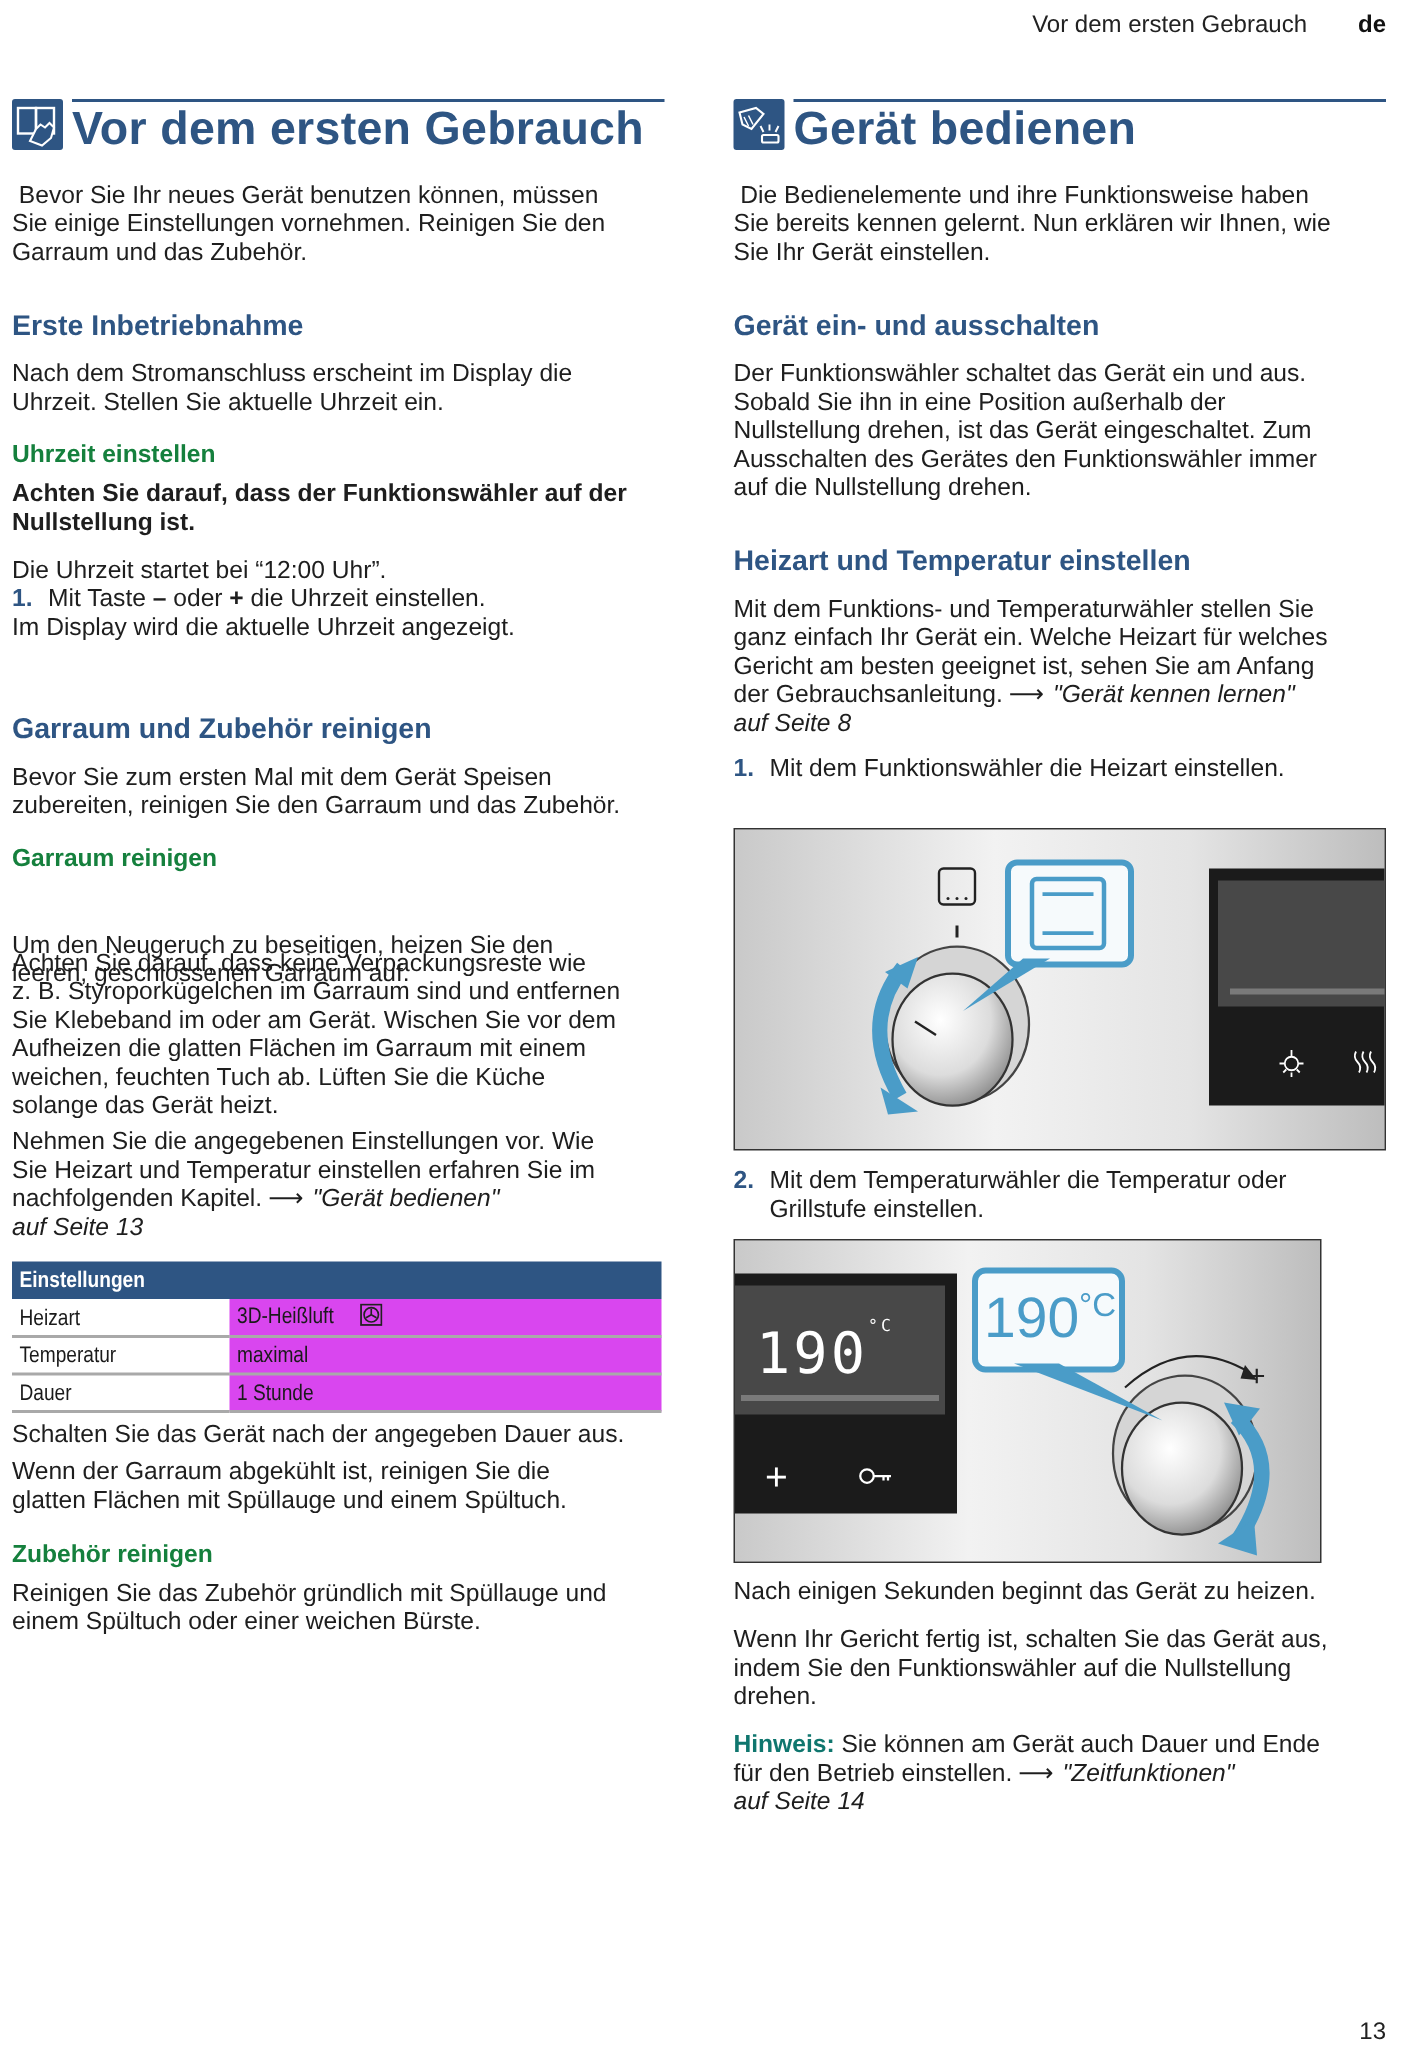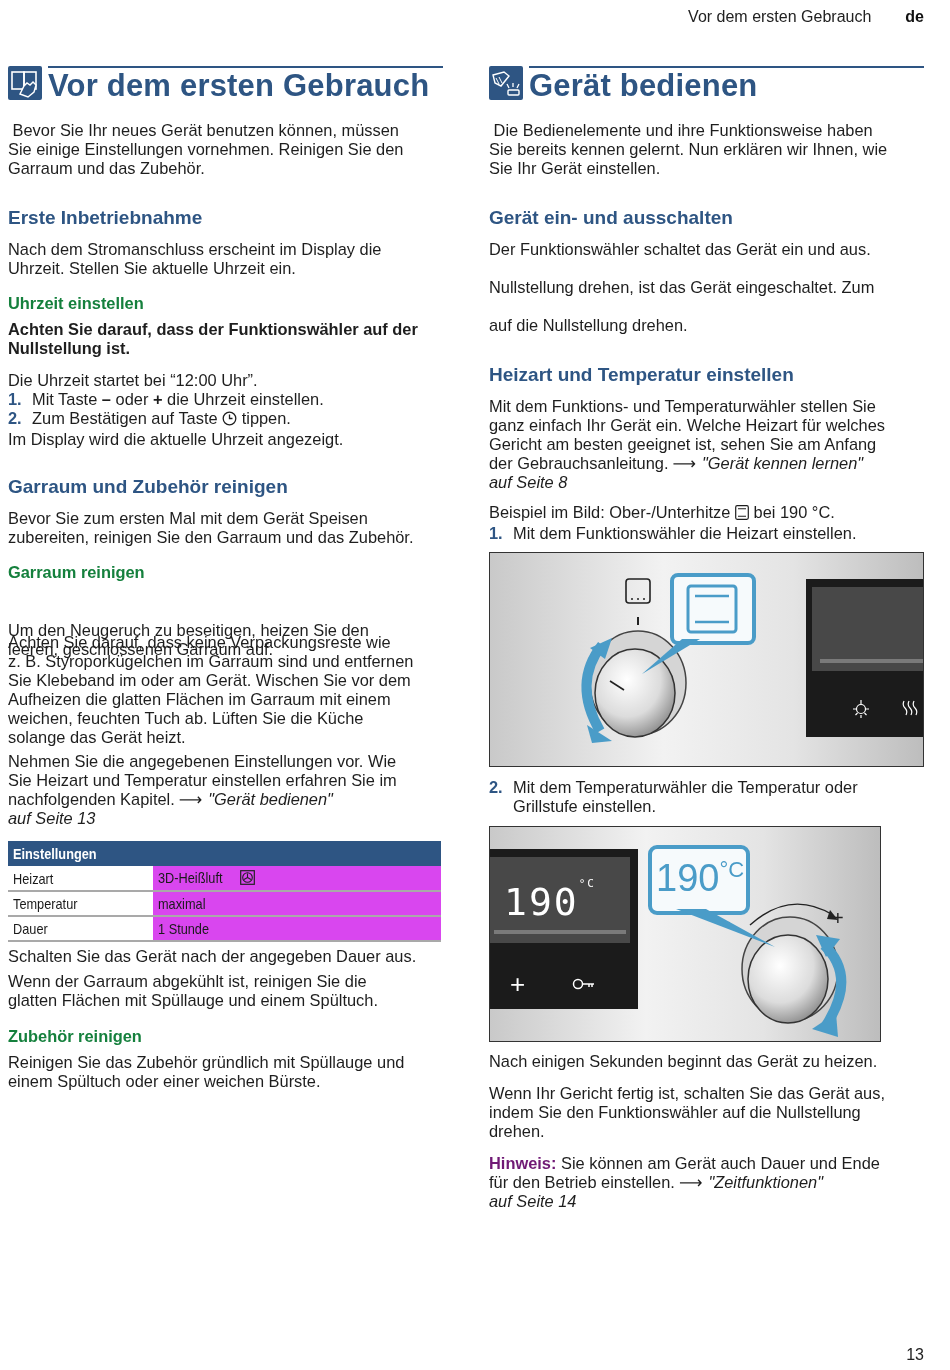--- a/index.html
+++ b/index.html
@@ -21,21 +21,21 @@
   p, .line { font-size: 16.4px; line-height: 19px; color: #1e1e1e; }
   .block { position: absolute; left: 0; width: 437px; }
 
   h2 { font-size: 19px; font-weight: bold; color: #2e5583; line-height: 22px; }
   h3 { font-size: 16.4px; font-weight: bold; color: #15803d; line-height: 19px; }
 
   .num { color: #2e5583; font-weight: bold; display: inline-block; width: 24px; }
   .indent { padding-left: 24px; }
   .xref { font-style: italic; }
   .arrow { display: inline-block; margin: 0 6px 0 4px; }
-  .hint { color: #701a75; font-weight: bold; }
+  .hint { color: #0f766e; font-weight: bold; }
 
   table.settings { border-collapse: collapse; width: 433px; font-family: "Liberation Sans", sans-serif; }
   table.settings th { background: #2e5583; color: #fff; text-align: left; font-size: 15px; padding: 4px 5px; height: 25px; font-weight: bold; }
   table.settings td { font-size: 15px; height: 25px; padding: 2px 5px; border-bottom: 2px solid #a9a9a9; transform-origin: left; }
   table.settings td.k { width: 145px; background: #ffffff; }
   table.settings td.v { background: #d946ef; }
   .cond { display: inline-block; transform: scaleX(0.85); transform-origin: left; white-space: nowrap; }
 
   .figure { position: absolute; border: 1.5px solid #333; background: linear-gradient(90deg, #c9c9c9 0%, #f2f2f2 40%, #e4e4e4 70%, #bdbdbd 100%); overflow: hidden; }
 
@@ -77,30 +77,20 @@
   </div>
 
   <div class="block" style="top:371px;">
     <p>Die Uhrzeit startet bei “12:00 Uhr”.</p>
     <p>
       <span class="num">1.</span><span>Mit Taste</span>
       <b>–</b>
       <span>oder</span>
       <b>+</b>
       <span>die Uhrzeit einstellen.</span>
-    </p>
-    <p>
-      <span class="num">2.</span><span>Zum Bestätigen auf Taste</span>
-      <span style="display:inline-block;vertical-align:-2px;">
-        <svg width="15" height="15" viewBox="0 0 15 15">
-            <circle cx="7.5" cy="7.5" r="6.3" fill="none" stroke="#1e1e1e" stroke-width="1.3"></circle>
-            <path d="M7.5 3.5 V7.5 H10.5" fill="none" stroke="#1e1e1e" stroke-width="1.3"></path>
-          </svg>
-      </span>
-      <span>tippen.</span>
     </p>
     <p>Im Display wird die aktuelle Uhrzeit angezeigt.</p>
   </div>
 
   <h2 class="block" style="top:476px;">Garraum und Zubehör reinigen</h2>
   <div class="block" style="top:509px;">
     <p><span>Bevor Sie zum ersten Mal mit dem Gerät Speisen</span><br><span>zubereiten, reinigen Sie den Garraum und das Zubehör.</span></p>
   </div>
 
   <h3 class="block" style="top:563px;">Garraum reinigen</h3>
@@ -173,39 +163,31 @@
     <div class="rule"></div>
     <div class="title" style="top:4px;">Gerät bedienen</div>
   </div>
 
   <div class="block" style="top:121px;">
     <p>&nbsp;<span>Die Bedienelemente und ihre Funktionsweise haben</span><br><span>Sie bereits kennen gelernt. Nun erklären wir Ihnen, wie</span><br><span>Sie Ihr Gerät einstellen.</span></p>
   </div>
 
   <h2 class="block" style="top:207px;">Gerät ein- und ausschalten</h2>
   <div class="block" style="top:240px;">
-    <p><span>Der Funktionswähler schaltet das Gerät ein und aus.</span><br><br><span>Nullstellung drehen, ist das Gerät eingeschaltet. Zum</span><br><br><span>auf die Nullstellung drehen.</span></p>
+    <p><span>Der Funktionswähler schaltet das Gerät ein und aus.</span><br><span>Sobald Sie ihn in eine Position außerhalb der</span><br><span>Nullstellung drehen, ist das Gerät eingeschaltet. Zum</span><br><span>Ausschalten des Gerätes den Funktionswähler immer</span><br><span>auf die Nullstellung drehen.</span></p>
   </div>
 
   <h2 class="block" style="top:364px;">Heizart und Temperatur einstellen</h2>
   <div class="block" style="top:397px;">
     <p><span>Mit dem Funktions- und Temperaturwähler stellen Sie</span><br><span>ganz einfach Ihr Gerät ein. Welche Heizart für welches</span><br><span>Gericht am besten geeignet ist, sehen Sie am Anfang</span><br>
       <span>der Gebrauchsanleitung.</span><span class="arrow">⟶</span><a class="xref">"Gerät kennen lernen"</a><br>
       <span class="xref">auf Seite 8</span></p>
   </div>
 
   <div class="block" style="top:503px;">
-    <p><span>Beispiel im Bild: Ober-/Unterhitze</span>
-      <span style="display:inline-block;vertical-align:-2px;">
-        <svg width="14" height="15" viewBox="0 0 14 15">
-            <rect x="0.7" y="0.7" width="12.6" height="13.6" rx="1.5" fill="none" stroke="#1e1e1e" stroke-width="1.2"></rect>
-            <path d="M3 3.8 H11 M3 11.2 H11" stroke="#1e1e1e" stroke-width="1.1"></path>
-          </svg>
-      </span>
-      <span>bei 190 °C.</span></p>
     <p><span class="num">1.</span><span>Mit dem Funktionswähler die Heizart einstellen.</span></p>
   </div>
 
   <div class="figure" style="top:552px; left:0; width:435px; height:215px;">
     <svg width="435" height="215" viewBox="0 0 435 215">
 
       <rect x="136" y="26" width="24" height="24" rx="3" fill="none" stroke="#222" stroke-width="1.6"></rect>
       <circle cx="142" cy="46" r="1" fill="#222"></circle>
         <circle cx="148" cy="46" r="1" fill="#222"></circle>
         <circle cx="154" cy="46" r="1" fill="#222"></circle>

